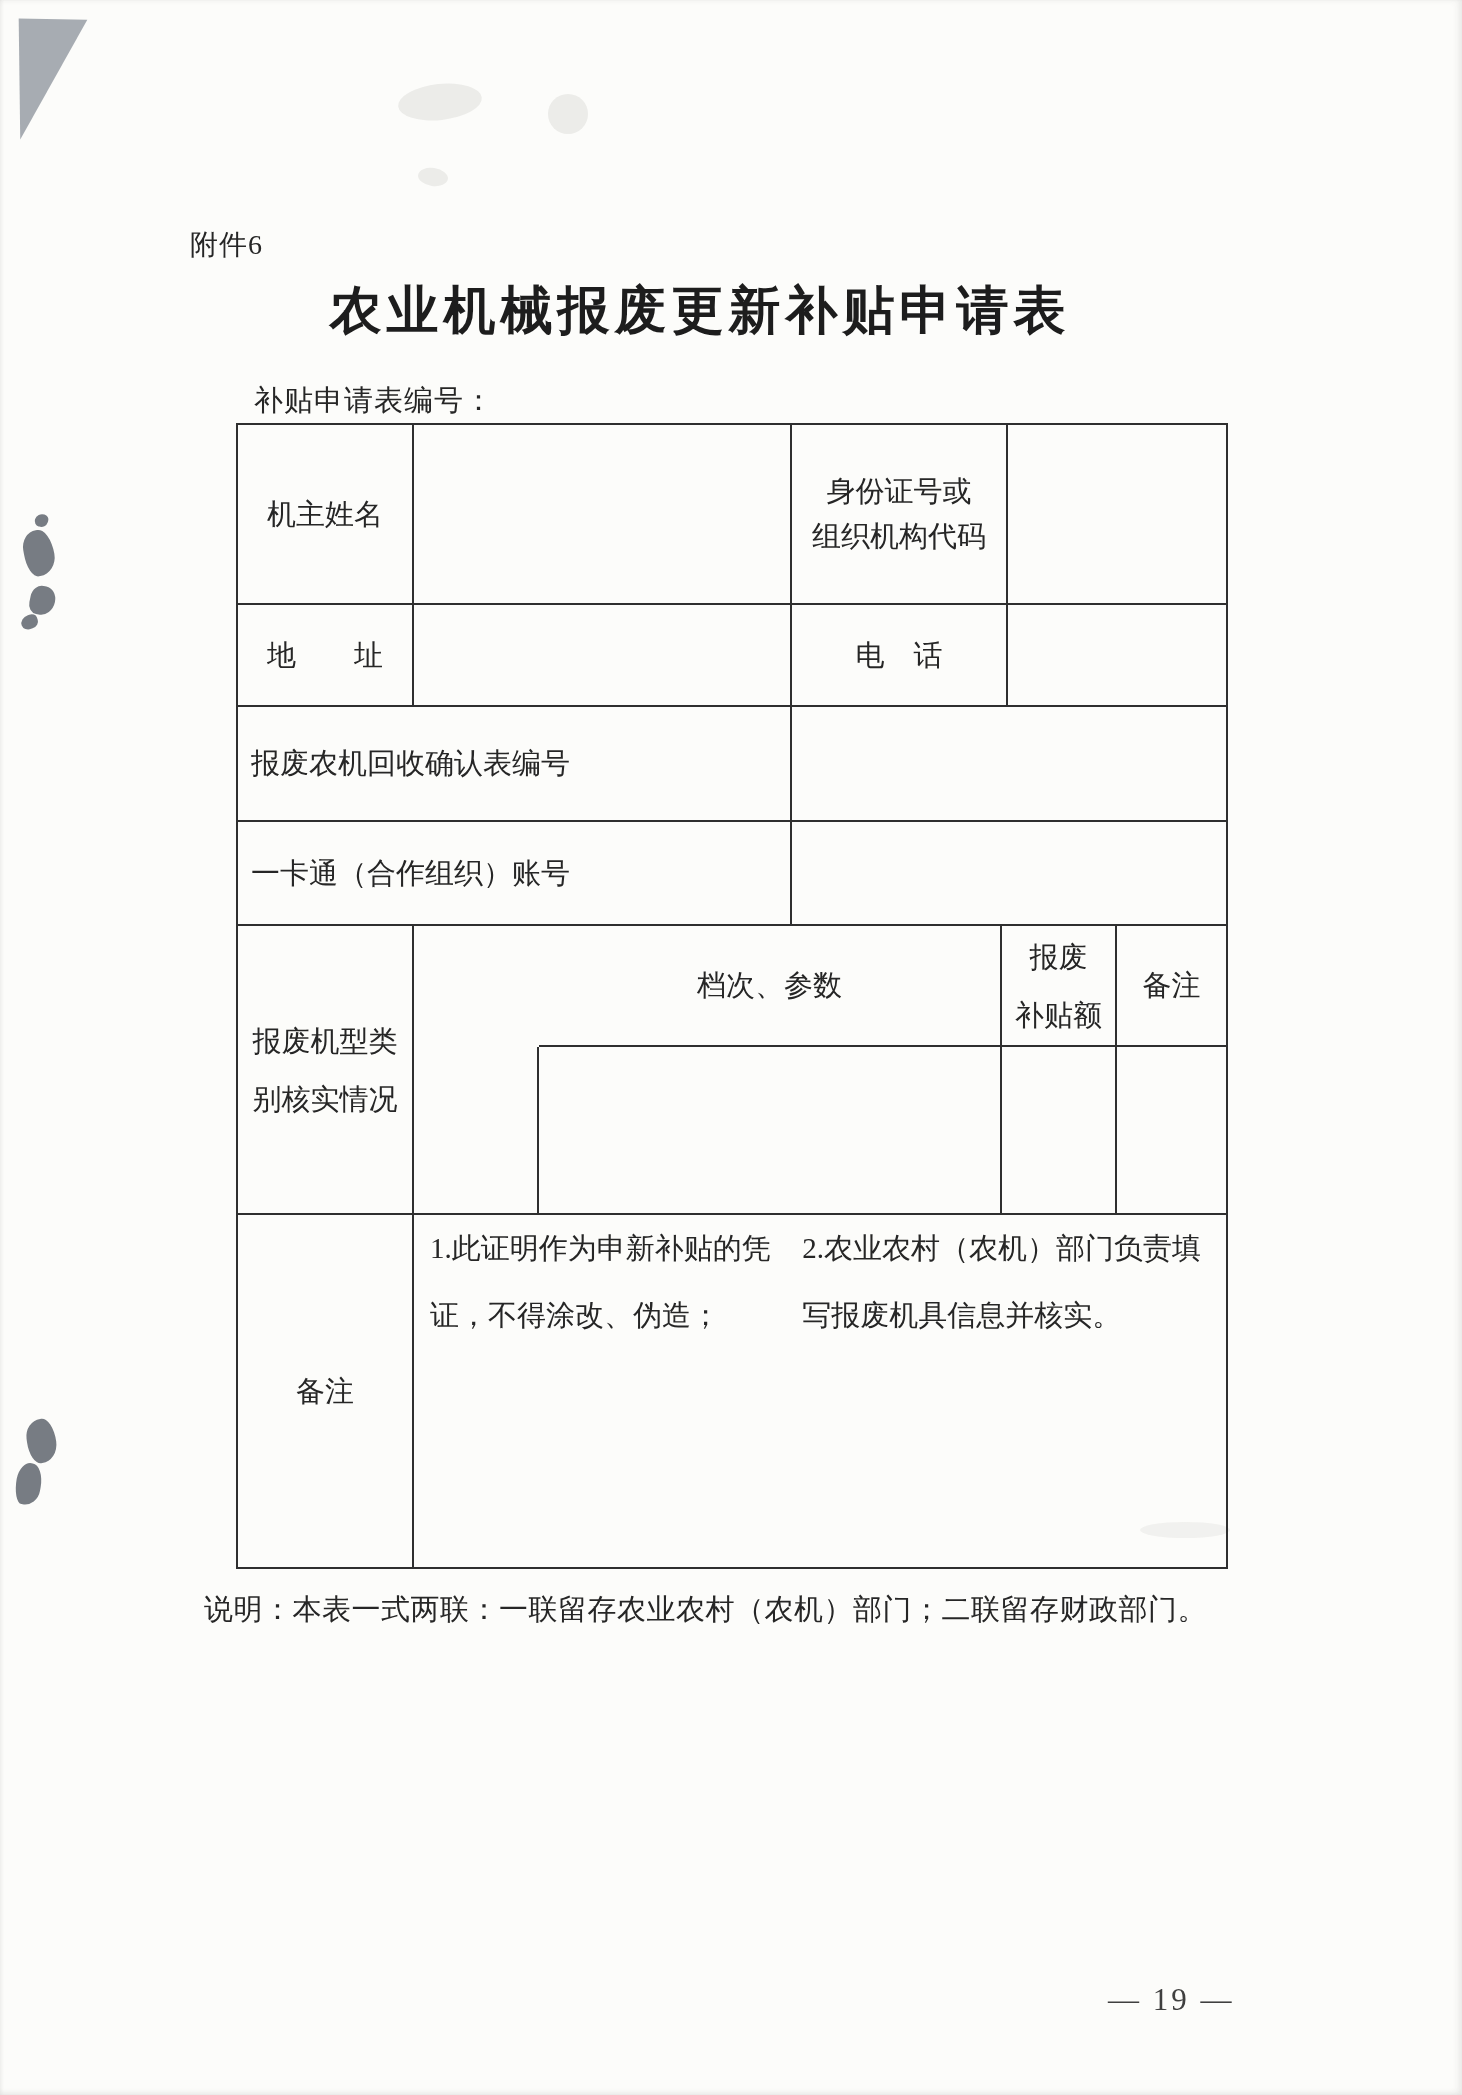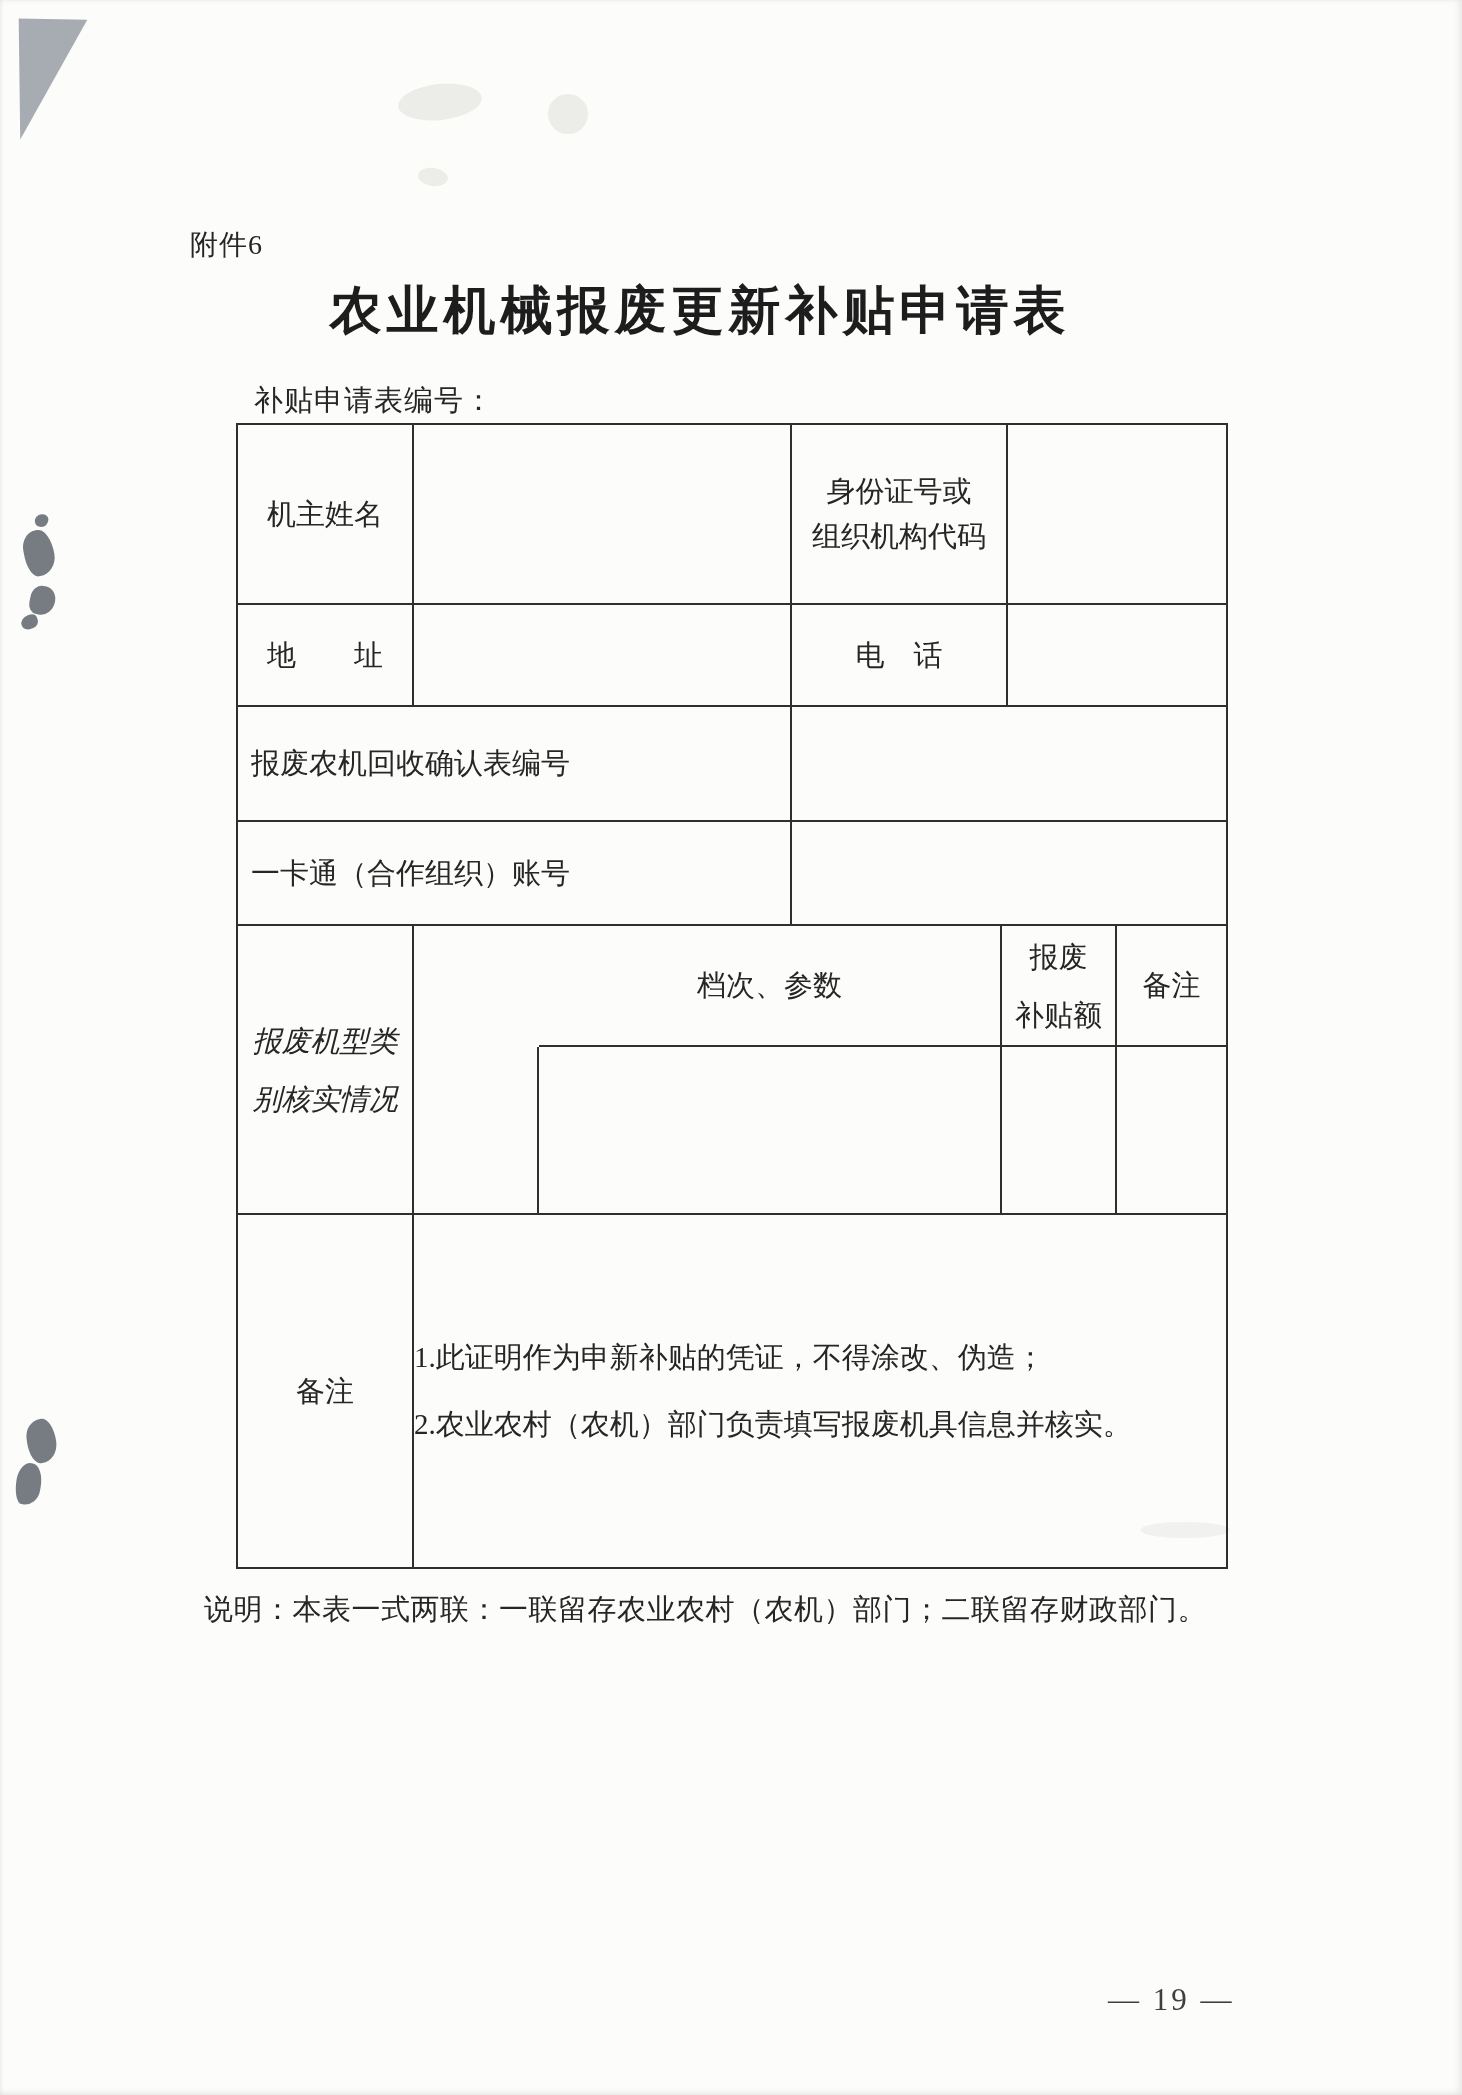--- a/index.html
+++ b/index.html
@@ -42,28 +42,28 @@
   
   .apptable{position:absolute;left:236px;top:423px;width:992px;height:1146px;
     border:2px solid var(--border);}
   .cell{position:absolute;display:flex;align-items:center;justify-content:center;
     font-size:29px;line-height:1.55;text-align:center;}
   .br{border-right:2px solid var(--border);}
   .bb{border-bottom:2px solid var(--border);}
   .left-al{justify-content:flex-start;text-align:left;padding-left:13px;}
   .two-line{flex-direction:column;}
   .loose{line-height:2.0;}
-  .notes{flex-direction:column;align-items:flex-start;justify-content:center;
-    padding-left:0;text-align:left;line-height:2.3;}
+  .notes{align-items:flex-start;justify-content:center;
+    padding-left:16px;text-align:left;line-height:2.3;}
 
   
   .r1{top:0;height:180px;}   .r2{top:180px;height:102px;}
   .r3{top:282px;height:115px;}.r4{top:397px;height:104px;text-align:right;}
   .r5h{top:501px;height:121px;}.r5v{top:622px;height:168px;}
-  .r5lab{top:501px;height:289px;font-style:italic;}
+  .r5lab{top:501px;height:289px;}
   .r6{top:790px;height:352px;}
   .cA{left:0;width:176px;}      
   .cB{left:176px;width:378px;}  
   .cC{left:554px;width:216px;}  
   .cD{left:770px;width:218px;}  
   .cWideLab{left:0;width:554px;}
   .cWideVal{left:554px;width:434px;}
   .cItem{left:176px;width:125px;}
   .cGrade{left:301px;width:463px;}
   .cSub{left:764px;width:115px;text-align:right;}

